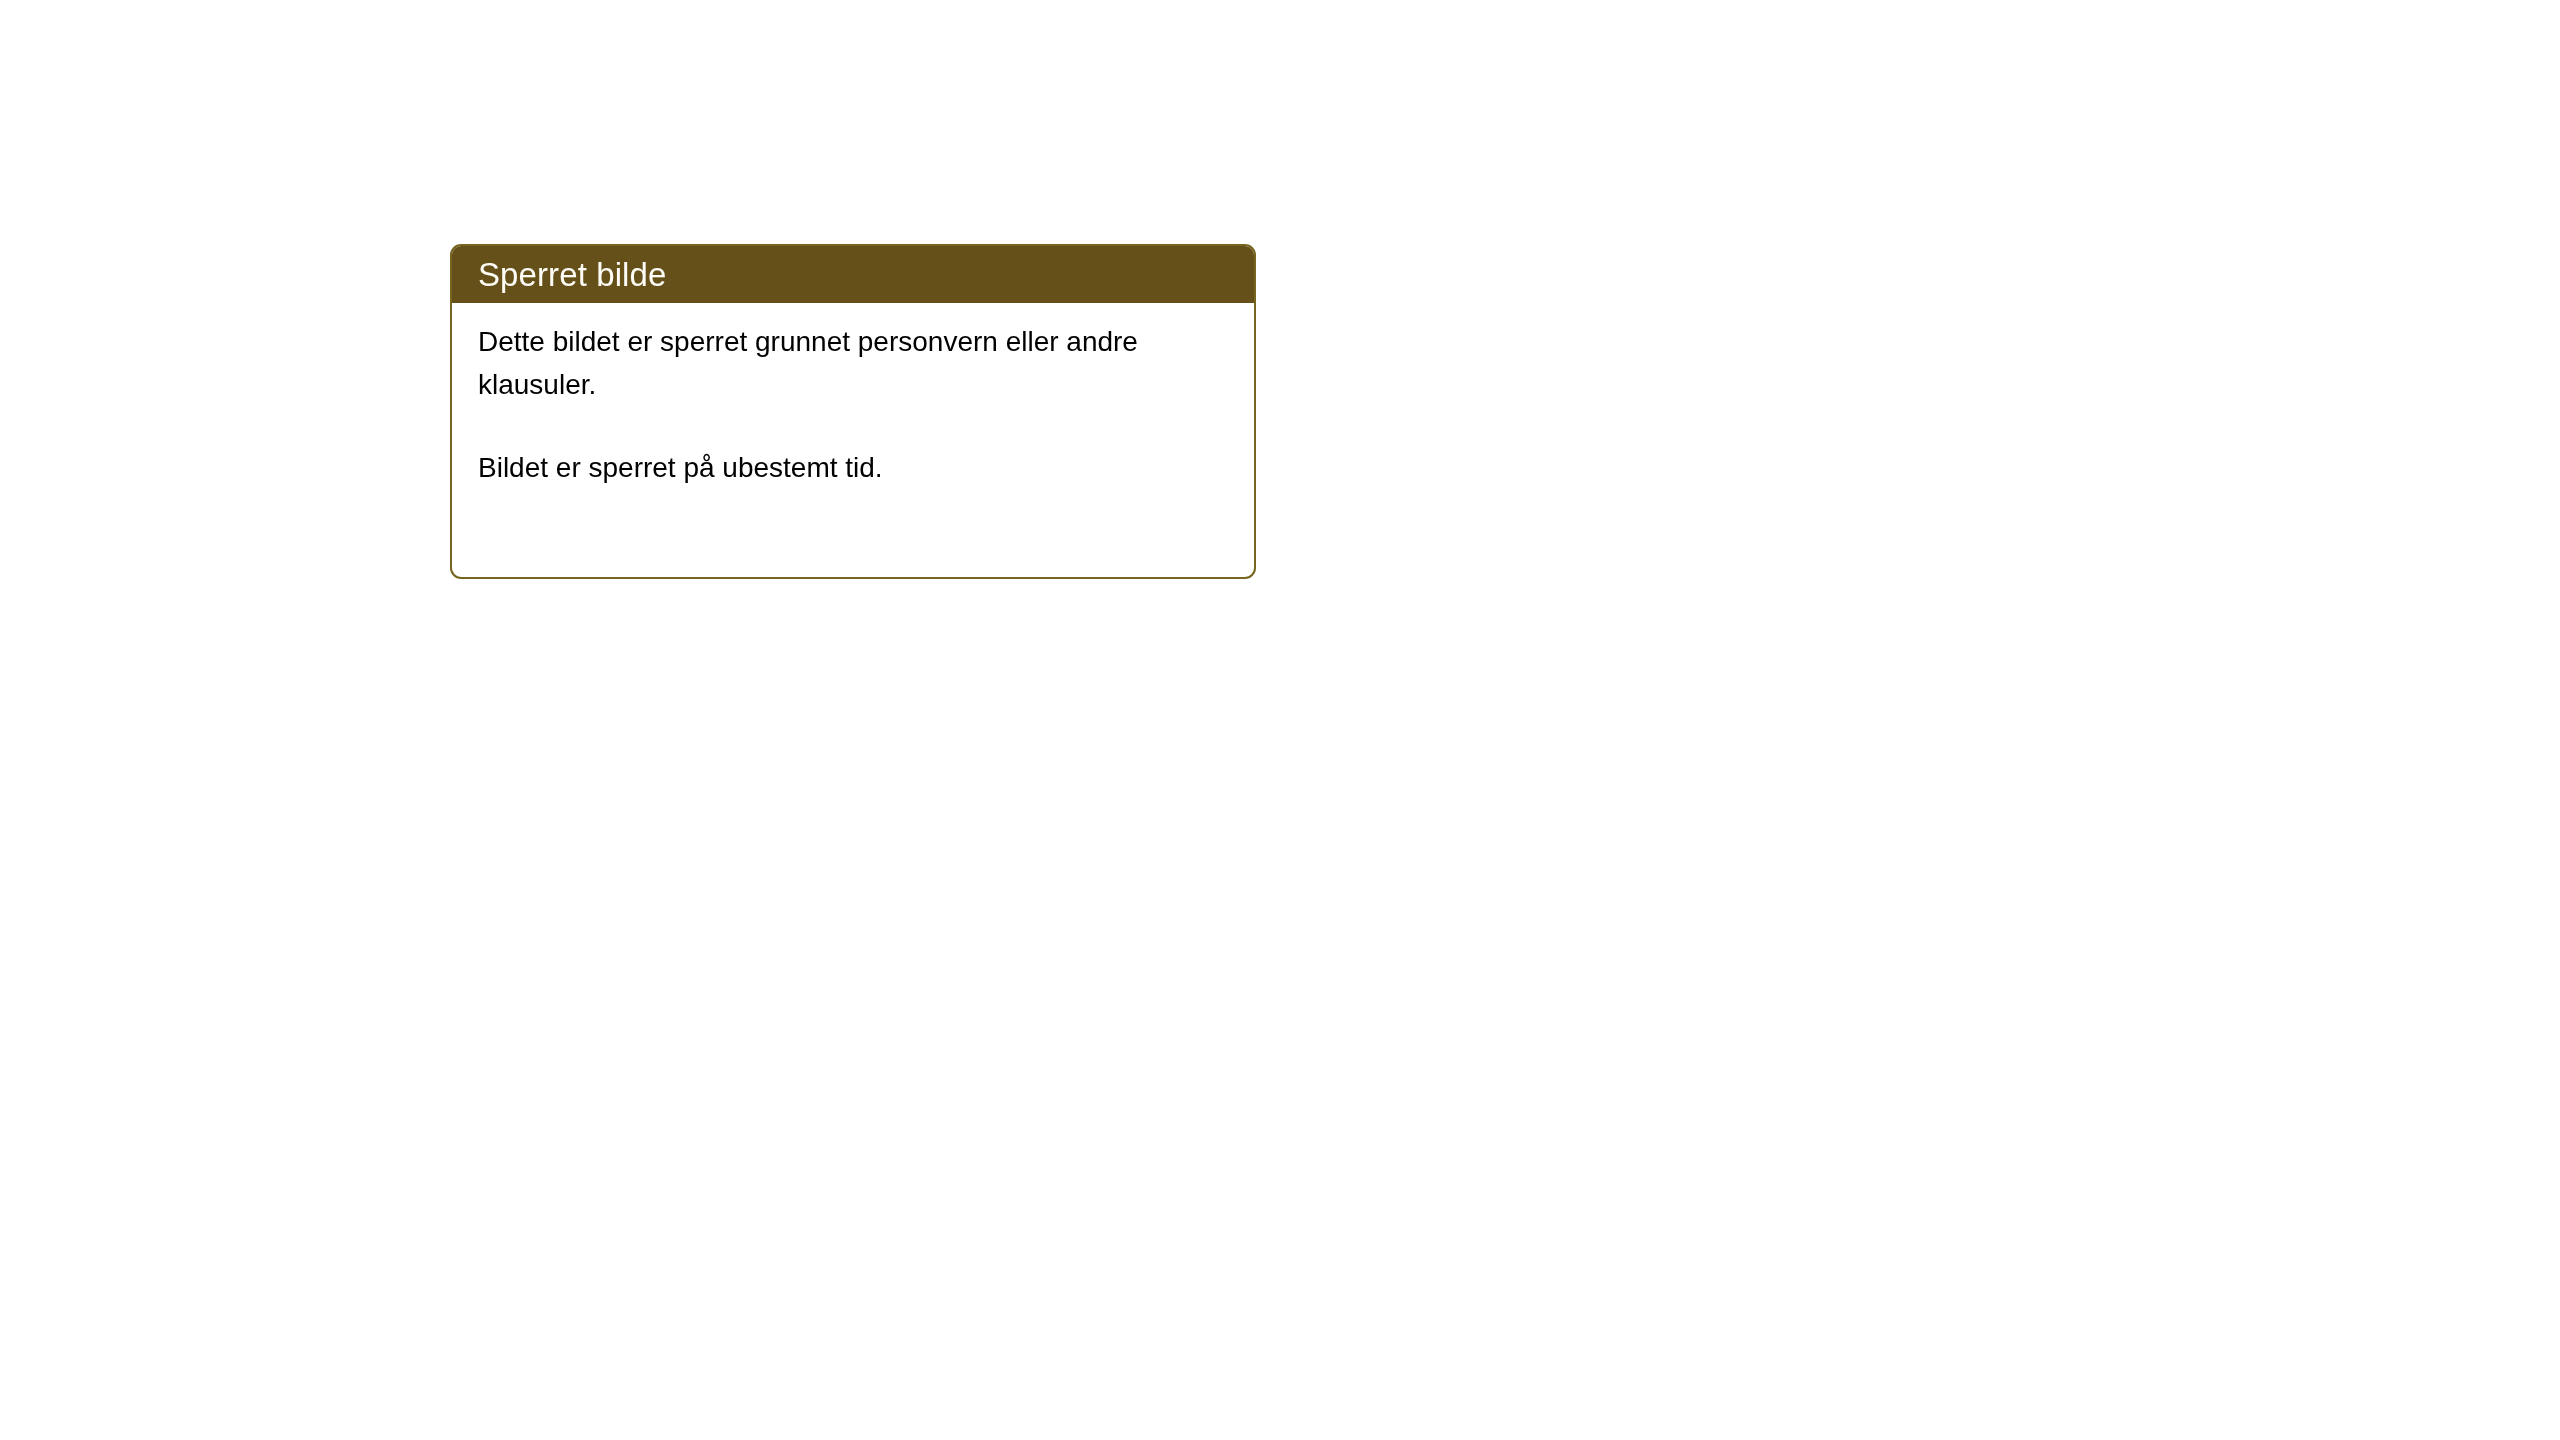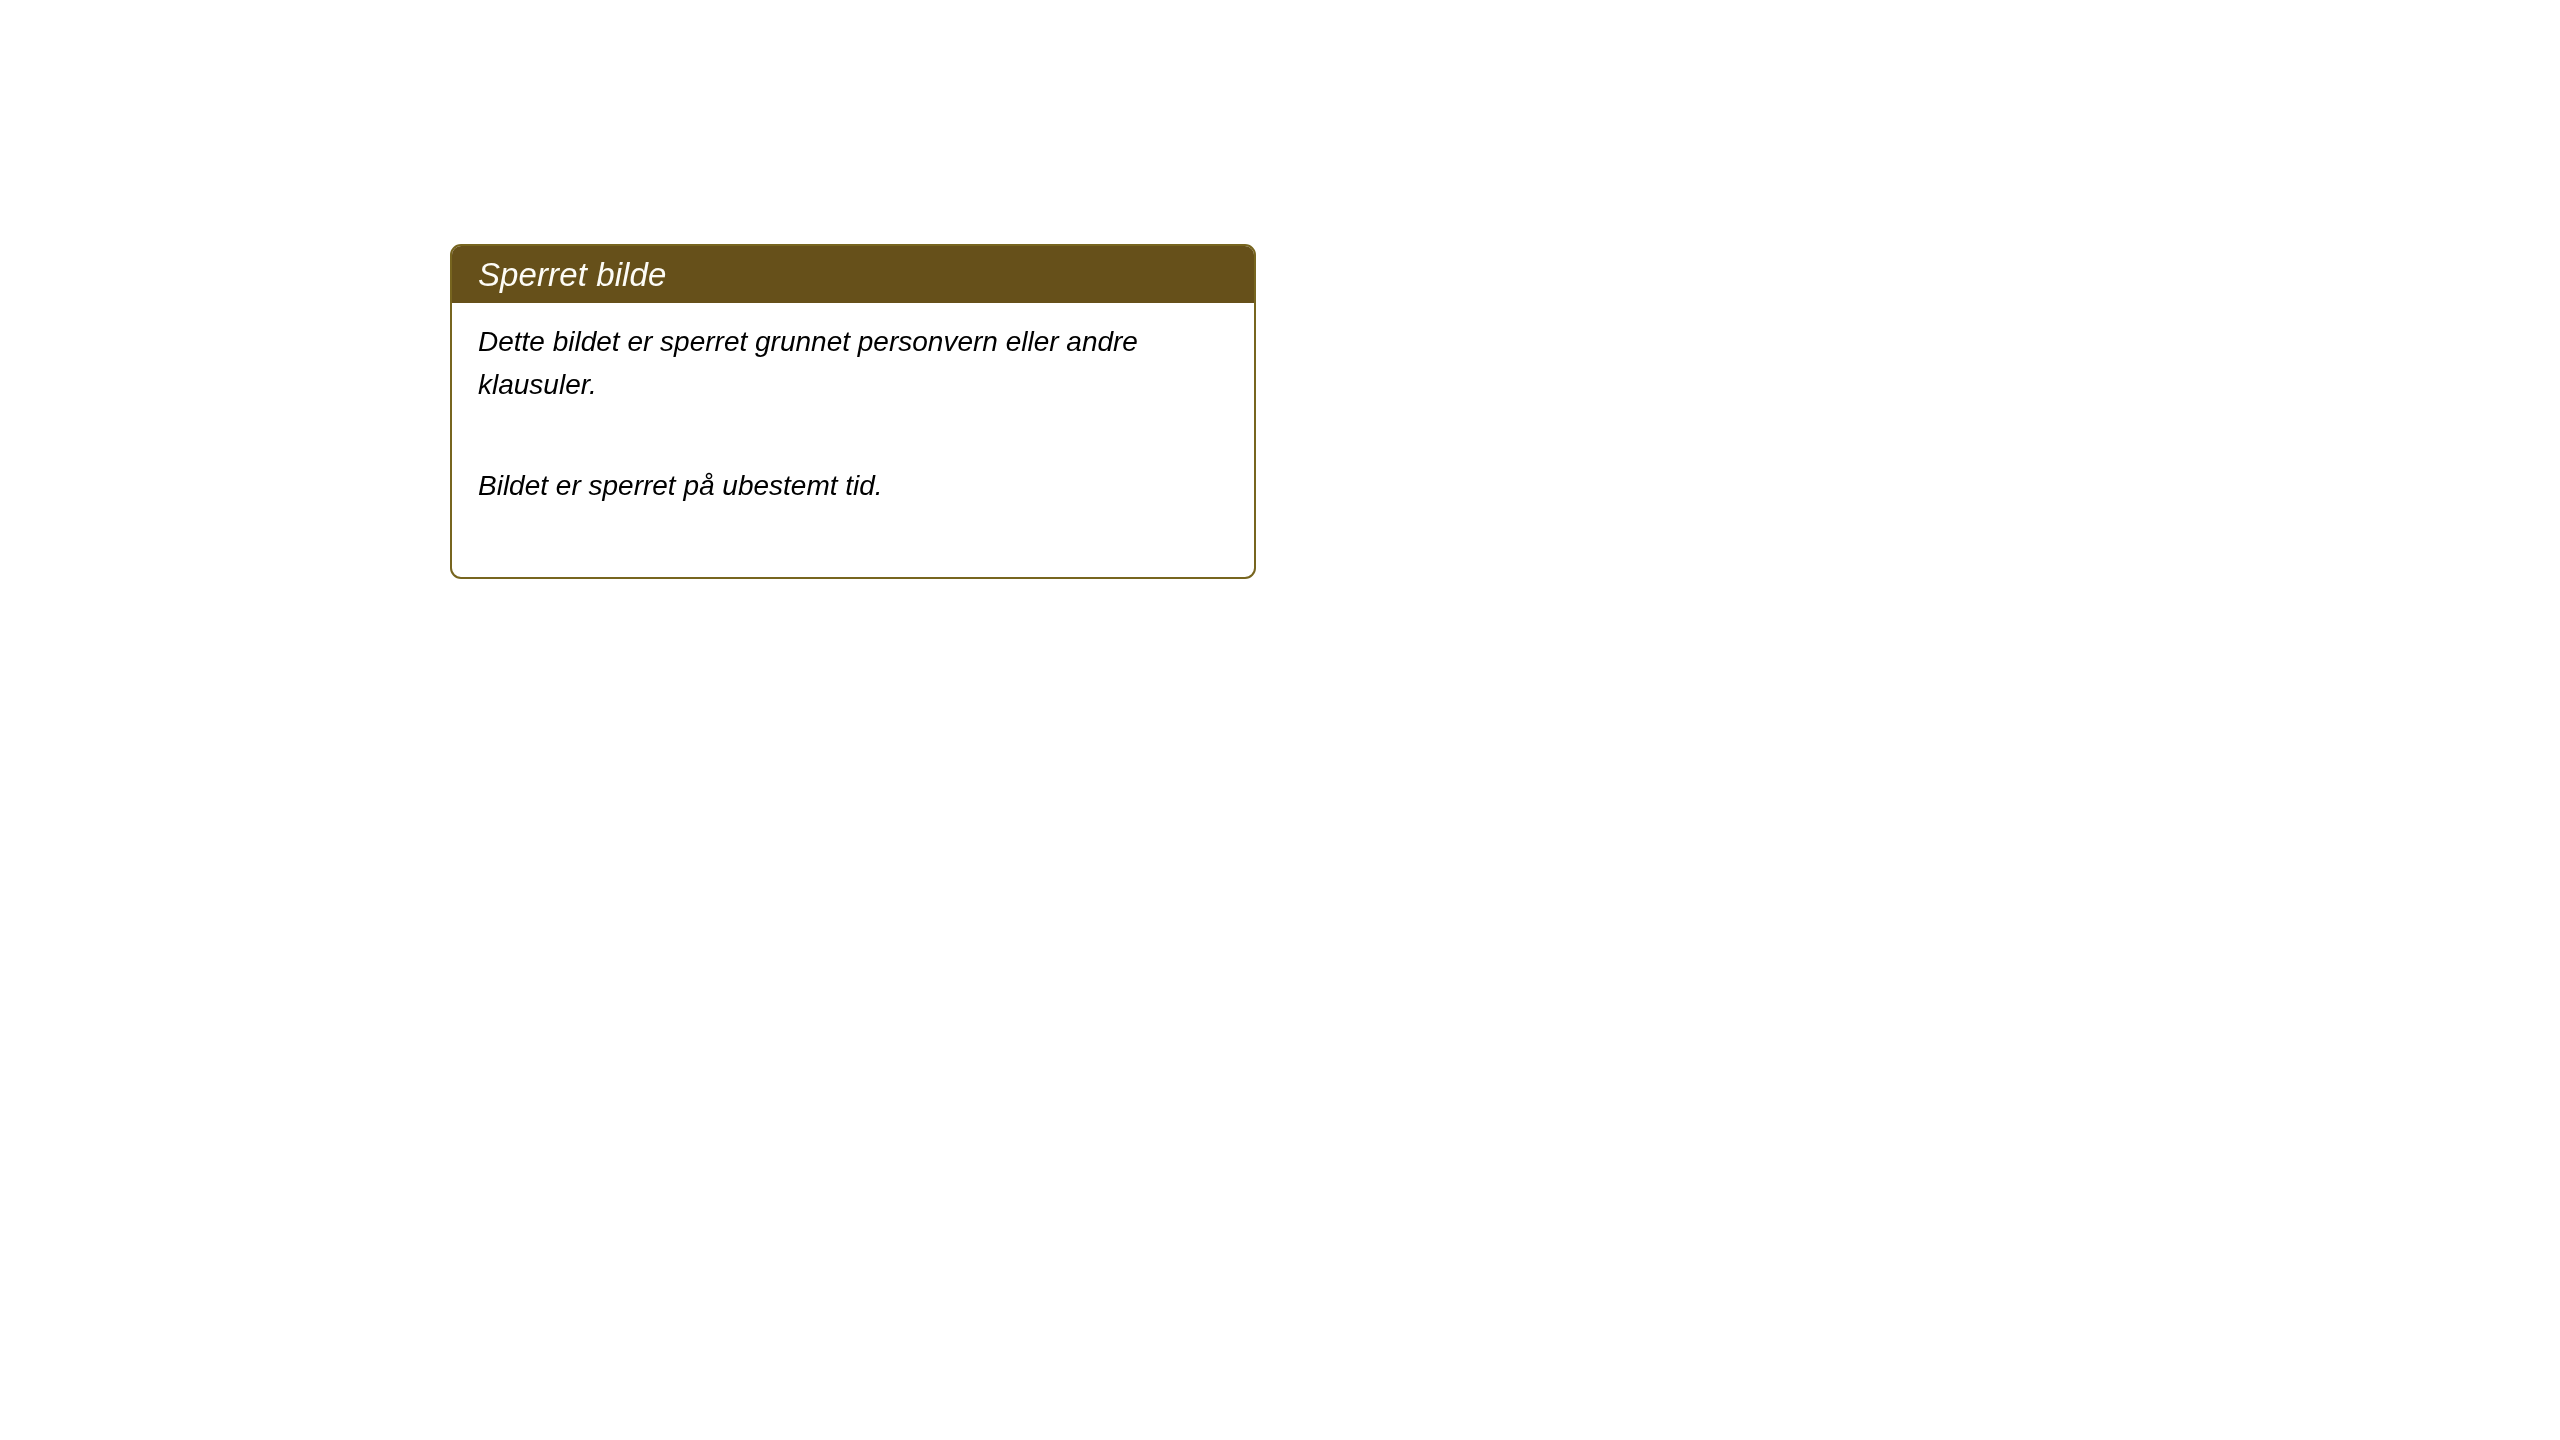--- a/index.html
+++ b/index.html
@@ -23,21 +23,20 @@
   }
 
   .notice-card {
     position: absolute;
     top: 244px;
     box-sizing: border-box;
     background: #ffffff;
     border: 2px solid #77651f;
     border-radius: 11px;
     overflow: hidden;
-    font-style: italic;
   }
 
   .card-left  { left: 450px;  width: 806px; height: 335px; }
   .card-right { left: 1311px; width: 802px; height: 335px; }
 
   .card-header {
     box-sizing: border-box;
     height: 57px;
     background: #66501a;
     padding: 0 0 0 26px;
@@ -62,21 +61,21 @@
 
   .card-paragraph {
     color: #000000;
     font-size: 28px;
     font-weight: 400;
     line-height: 43px;
     margin: 0;
   }
 
   .card-paragraph + .card-paragraph {
-    margin-top: 58px;
+    margin-top: 40px;
   }
 </style>
 </head>
 <body>
 
 <div id="stage">
 
   <div class="notice-card card-left">
     <div class="card-header">
       <span class="card-title">Sperret bilde</span>

